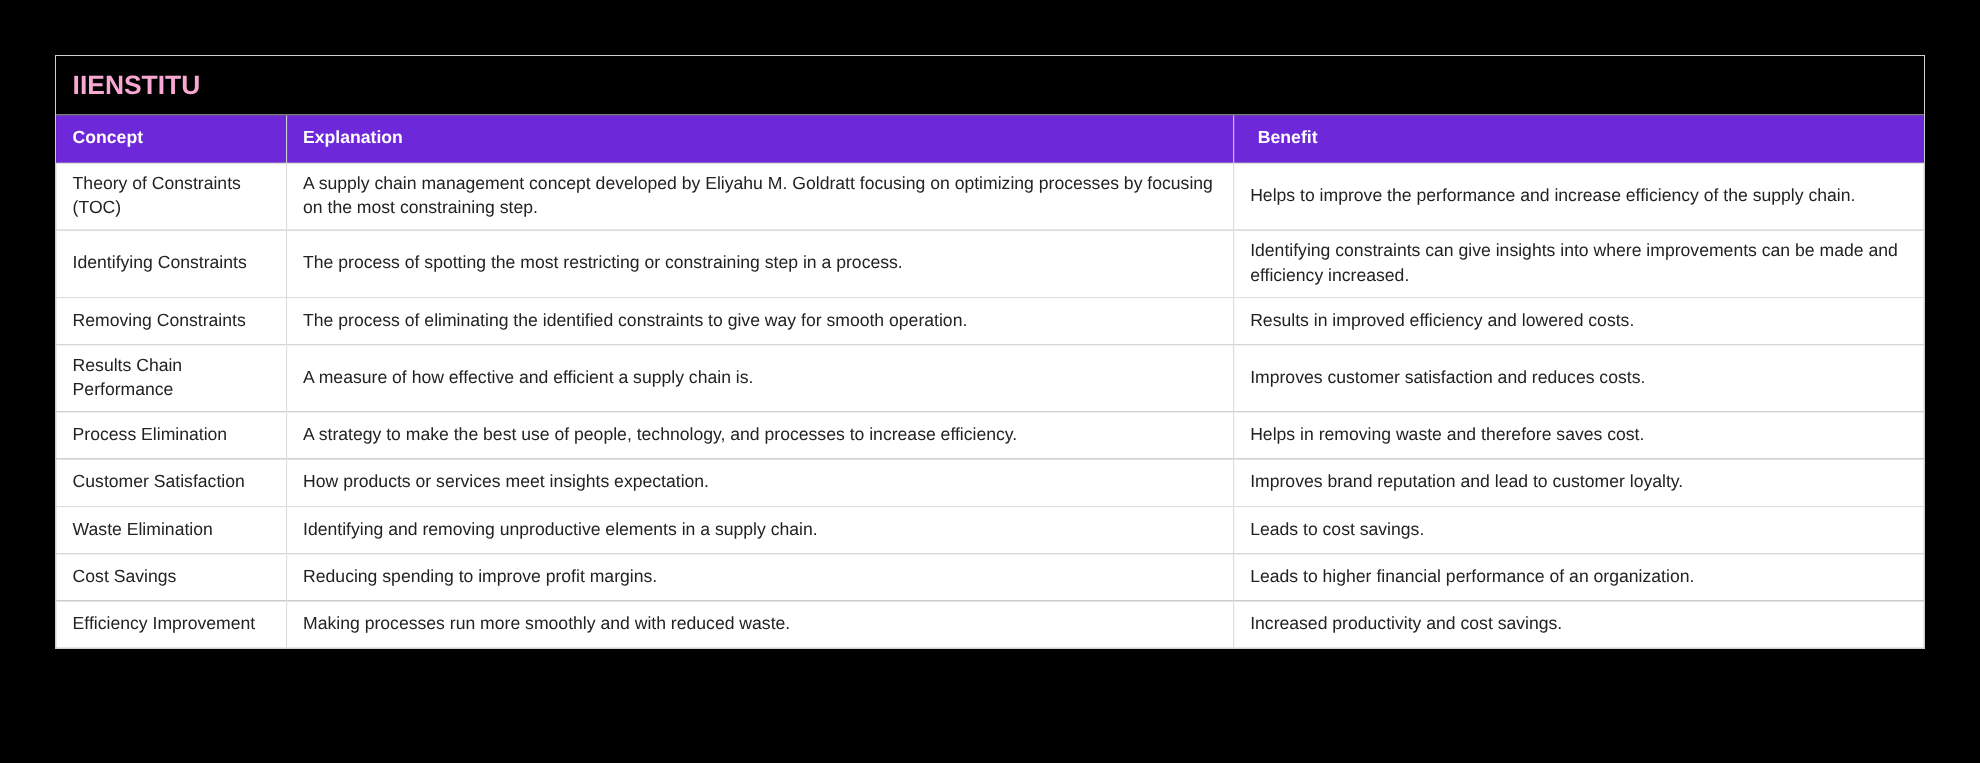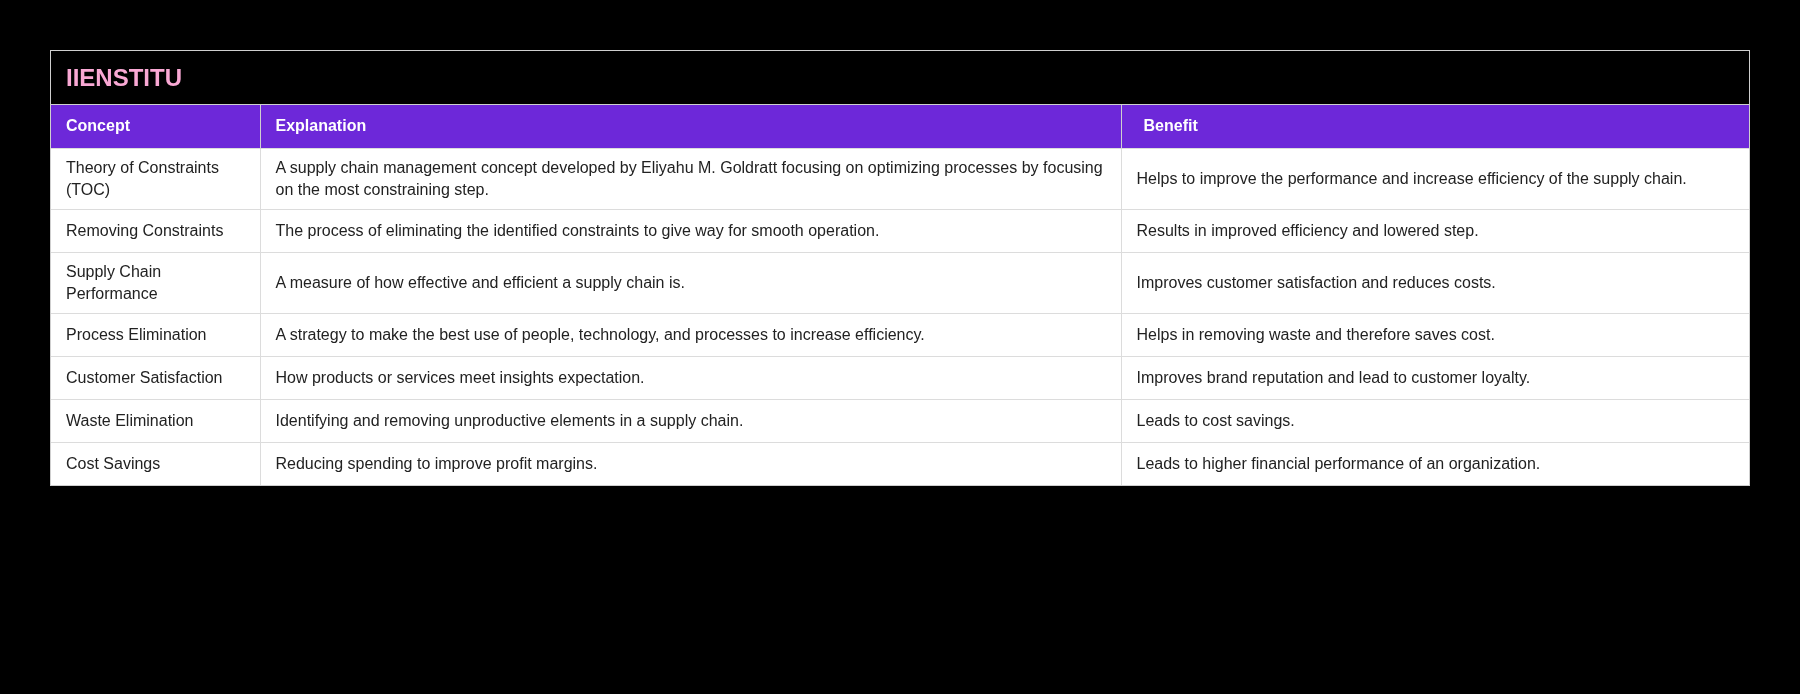--- a/index.html
+++ b/index.html
@@ -31,26 +31,31 @@
         <th>Benefit</th>
       </tr>
     </thead>
     <tbody id="tbody">
         <tr>
           <td>Theory of Constraints (TOC)</td>
           <td>A supply chain management concept developed by Eliyahu M. Goldratt focusing on optimizing processes by focusing on the most constraining step.</td>
           <td>Helps to improve the performance and increase efficiency of the supply chain.</td>
         </tr>
         <tr>
+          <td>Identifying Constraints</td>
+          <td>The process of spotting the most restricting or constraining step in a process.</td>
+          <td>Identifying constraints can give insights into where improvements can be made and efficiency increased.</td>
+        </tr>
+        <tr>
           <td>Removing Constraints</td>
           <td>The process of eliminating the identified constraints to give way for smooth operation.</td>
-          <td>Results in improved efficiency and lowered step.</td>
+          <td>Results in improved efficiency and lowered costs.</td>
         </tr>
         <tr>
-          <td>Supply Chain Performance</td>
+          <td>Results Chain Performance</td>
           <td>A measure of how effective and efficient a supply chain is.</td>
           <td>Improves customer satisfaction and reduces costs.</td>
         </tr>
         <tr>
           <td>Process Elimination</td>
           <td>A strategy to make the best use of people, technology, and processes to increase efficiency.</td>
           <td>Helps in removing waste and therefore saves cost.</td>
         </tr>
         <tr>
           <td>Customer Satisfaction</td>
@@ -60,15 +65,20 @@
         <tr>
           <td>Waste Elimination</td>
           <td>Identifying and removing unproductive elements in a supply chain.</td>
           <td>Leads to cost savings.</td>
         </tr>
         <tr>
           <td>Cost Savings</td>
           <td>Reducing spending to improve profit margins.</td>
           <td>Leads to higher financial performance of an organization.</td>
         </tr>
+        <tr>
+          <td>Efficiency Improvement</td>
+          <td>Making processes run more smoothly and with reduced waste.</td>
+          <td>Increased productivity and cost savings.</td>
+        </tr>
       </tbody>
   </table>
 </div>
 
 </body></html>

